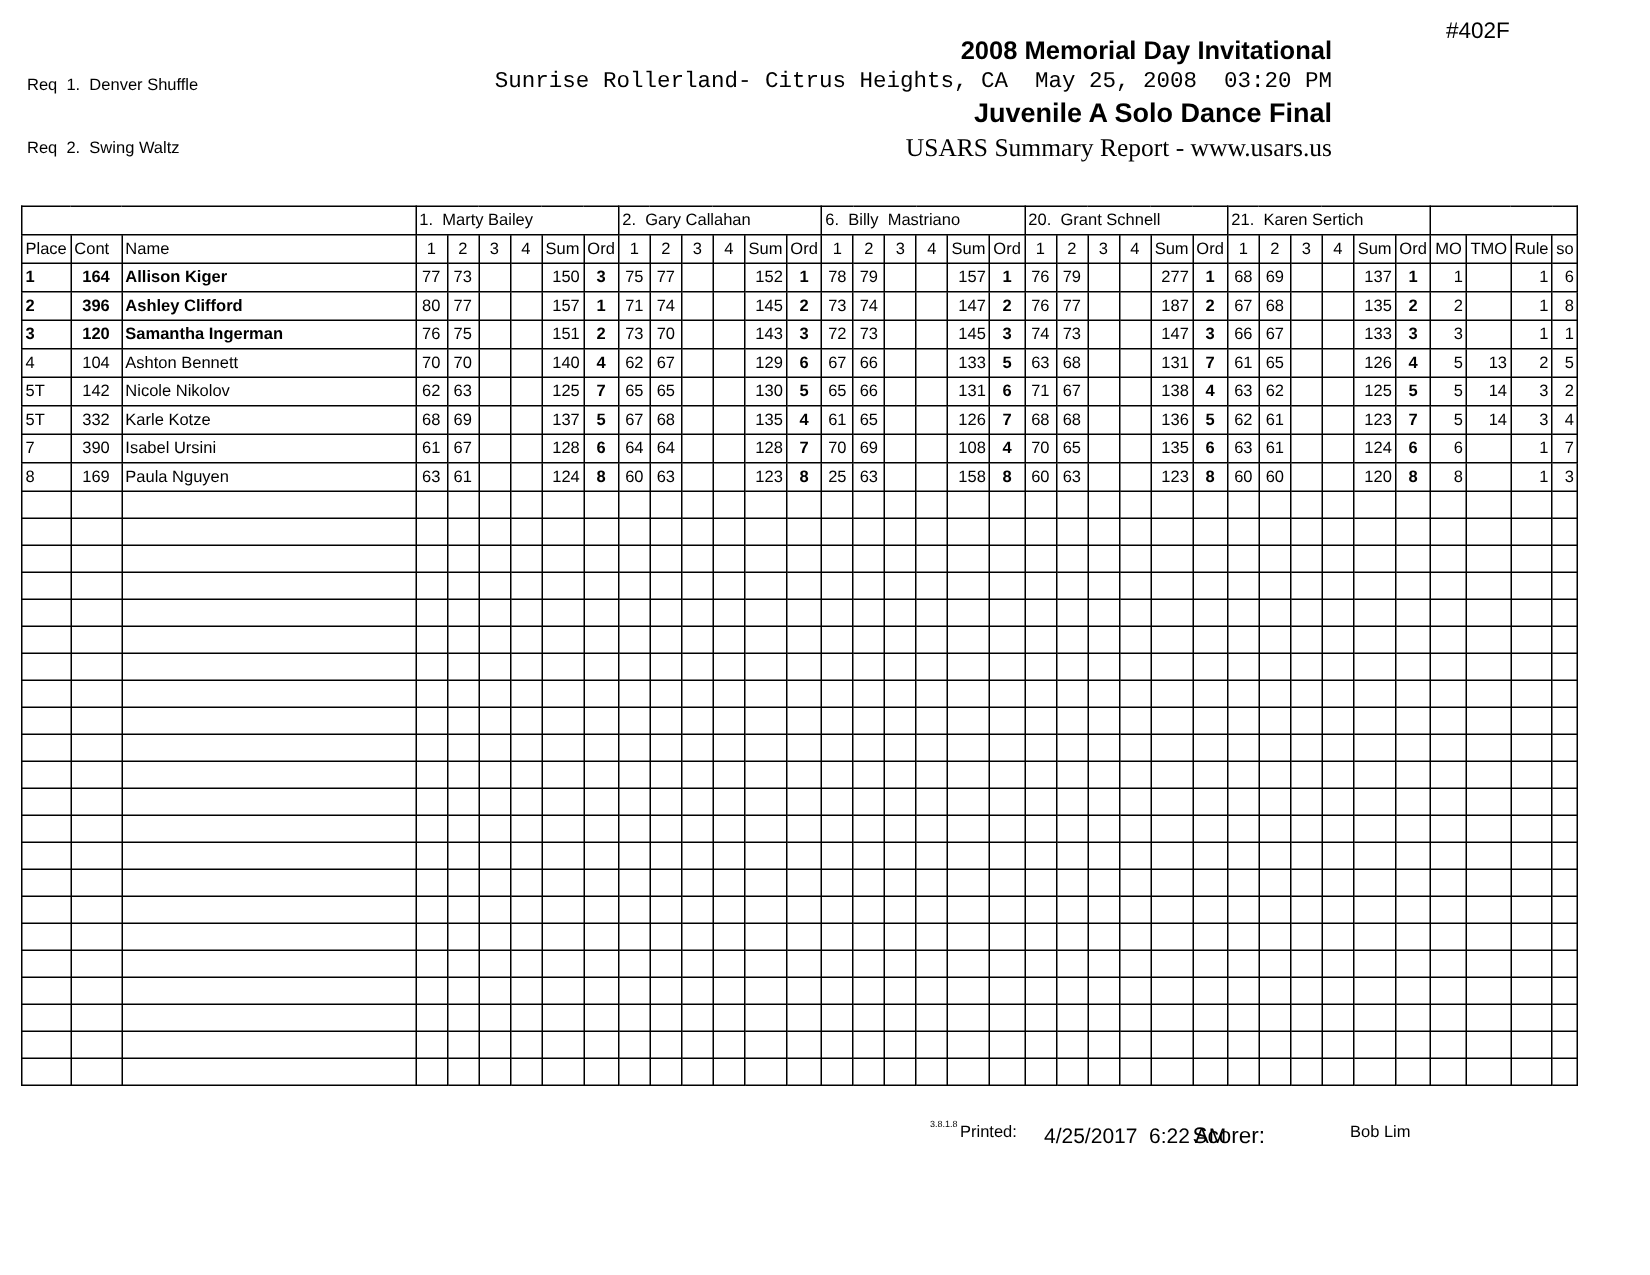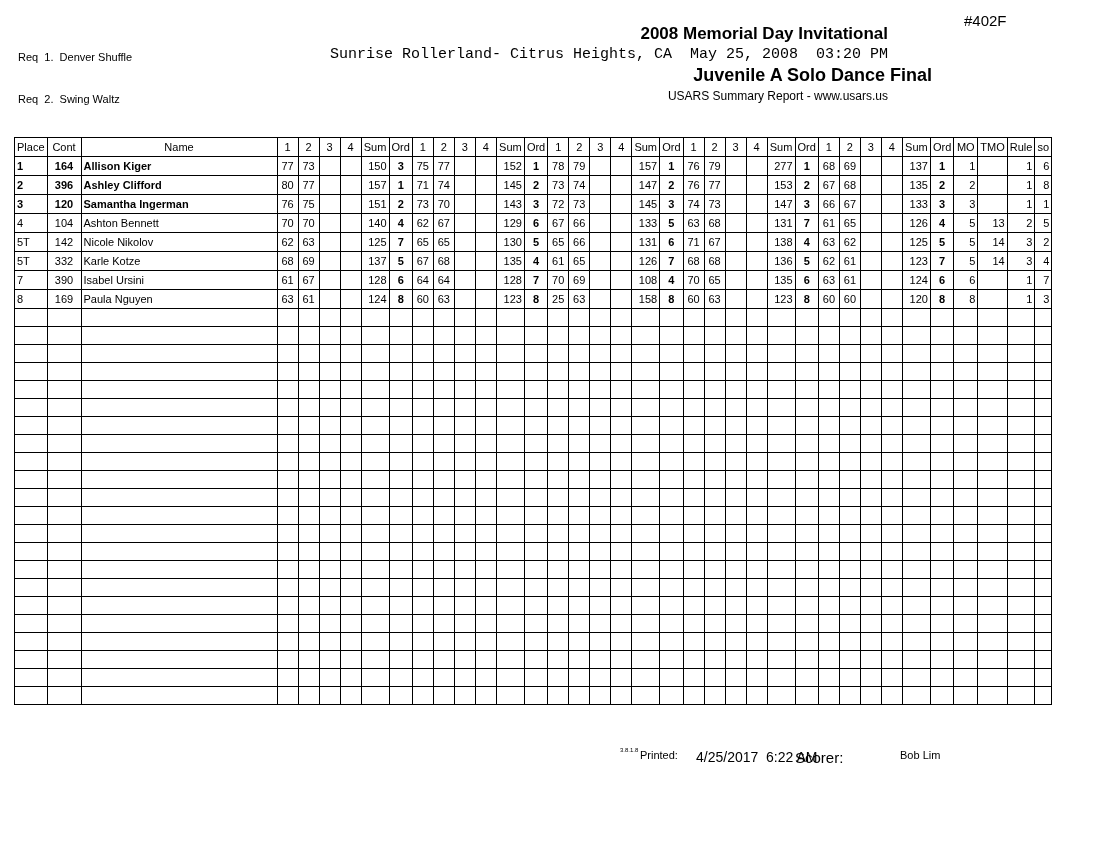--- a/index.html
+++ b/index.html
@@ -5,33 +5,33 @@
   html,body{margin:0;padding:0;}
   body{
     width:1100px;height:850px;position:relative;background:#ffffff;color:#000000;
     font-family:"Liberation Sans", sans-serif;overflow:hidden;
   }
   .abs{position:absolute;white-space:pre;}
   .ctr{left:0;width:888px;text-align:right;white-space:pre;}
   #req{left:18px;top:22px;font-size:11px;line-height:14px;}
   #title1{top:24px;font-size:17px;font-weight:bold;}
   #title2{top:46px;font-size:15px;font-family:Liberation Mono, monospace;}
-  #title3{top:65px;font-size:18px;font-weight:bold;padding-left:44px;}
-  #title4{top:89px;font-size:12px;}
+  #title3{top:65px;font-size:18px;font-weight:bold;}
+  #title4{top:89px;font-size:17px;font-family:Liberation Serif, serif;}
   #eventnum{left:964px;top:12px;font-size:15px;font-weight:normal;}
 
   #scoretable{position:absolute;left:14px;top:137px;border-collapse:collapse;table-layout:fixed;}
   #scoretable td{
     border:1px solid #000;padding:0 2px;font-size:11px;height:18px;line-height:18px;
     overflow:hidden;white-space:pre;box-sizing:border-box;
   }
   td.nob{border:none;}
   td.jh{text-align:left;padding-left:3px;height:22px;line-height:22px;font-size:11px;}
   td.sub{font-size:10px;height:16px;line-height:16px;text-align:center;border-bottom-width:2px;}
-  td.subl{text-align:center;padding-left:3px;}
+  td.subl{text-align:left;padding-left:3px;}
   td.tl{border-left-width:4px;}
   td.tr{border-right-width:4px;}
   td.b3{border-bottom-width:4px;}
   td.bb{border-bottom-width:2px;}
   td.bold{font-weight:bold;}
   td.al{text-align:left;padding-left:4px;}
   td.ac{text-align:center;}
   td.ar{text-align:right;padding-right:3px;}
   .ord{font-weight:bold;text-align:center;}
 
@@ -89,20 +89,29 @@
       <col style="width: 21px;">
       <col style="width: 21px;">
       <col style="width: 28px;">
       <col style="width: 21px;">
       <col style="width: 24px;">
       <col style="width: 26px;">
       <col style="width: 24px;">
       <col style="width: 17px;">
     </colgroup>
   <tbody id="tbody">
+      <tr>
+        <td class="nob" colspan="3"></td>
+        <td class="jh" colspan="6">1.  Marty Bailey</td>
+        <td class="jh" colspan="6">2.  Gary Callahan</td>
+        <td class="jh" colspan="6">6.  Billy  Mastriano</td>
+        <td class="jh" colspan="6">20.  Grant Schnell</td>
+        <td class="jh" colspan="6">21.  Karen Sertich</td>
+        <td class="nob" colspan="4"></td>
+      </tr>
       <tr>
         <td class="sub subl">Place</td>
         <td class="sub subl">Cont</td>
         <td class="sub subl">Name</td>
         <td class="sub">1</td>
         <td class="sub">2</td>
         <td class="sub">3</td>
         <td class="sub">4</td>
         <td class="sub">Sum</td>
         <td class="sub tl tr">Ord</td>
@@ -193,21 +202,21 @@
         <td class="ac">73</td>
         <td class="ac">74</td>
         <td class="ac"></td>
         <td class="ac"></td>
         <td class="ar">147</td>
         <td class="ord tl tr">2</td>
         <td class="ac">76</td>
         <td class="ac">77</td>
         <td class="ac"></td>
         <td class="ac"></td>
-        <td class="ar">153</td>
+        <td class="ar">187</td>
         <td class="ord tl tr">2</td>
         <td class="ac">67</td>
         <td class="ac">68</td>
         <td class="ac"></td>
         <td class="ac"></td>
         <td class="ar">135</td>
         <td class="ord tl tr">2</td>
         <td class="ar">2</td>
         <td class="ar"></td>
         <td class="ar">1</td>

